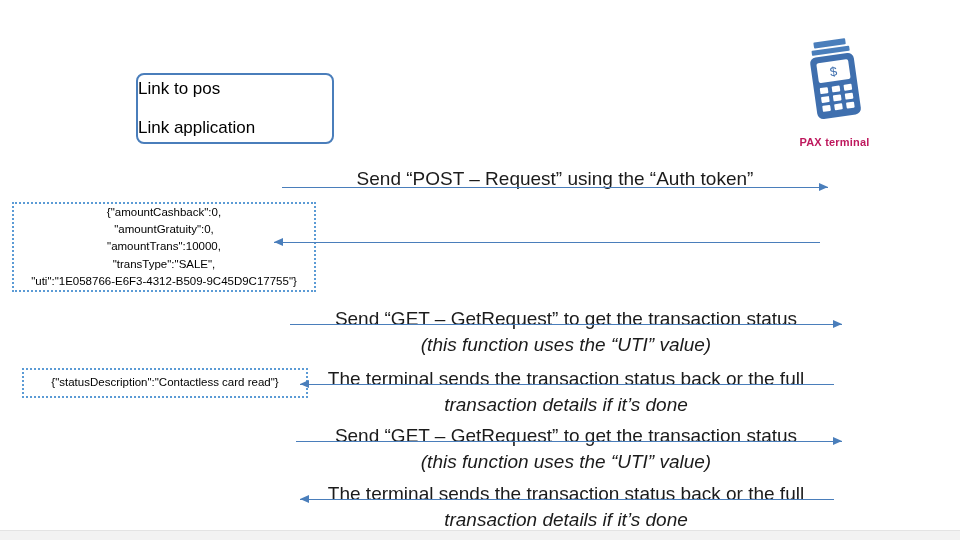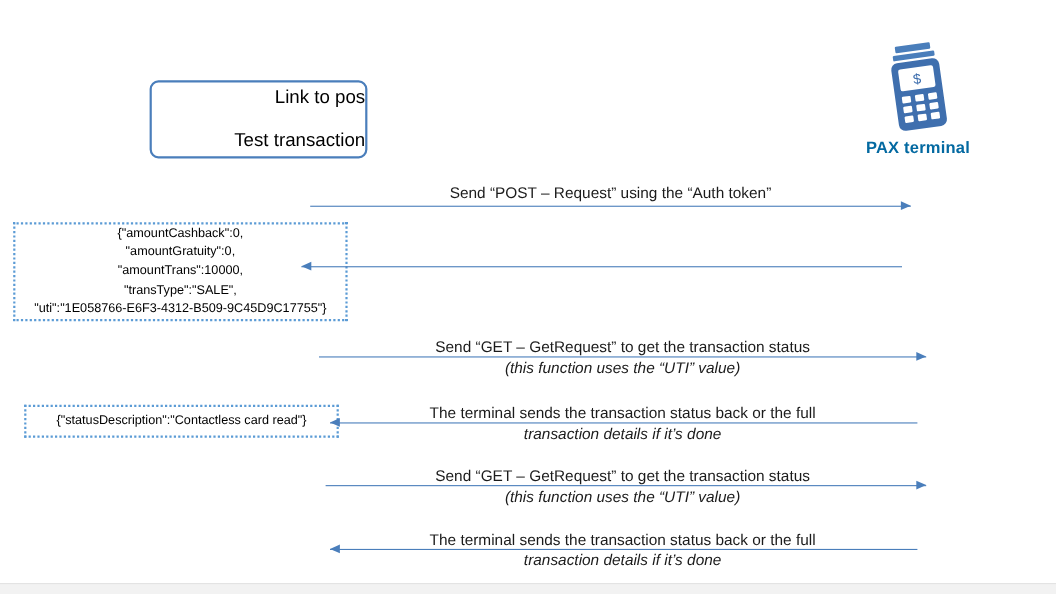--- a/index.html
+++ b/index.html
@@ -25,21 +25,21 @@
     position: absolute;
     left: 136px;
     top: 73px;
     width: 194px;
     height: 67px;
     border: 2px solid #4a7ebb;
     border-radius: 8px;
     background: #ffffff;
     display: flex;
     flex-direction: column;
-    align-items: flex-end;
+    align-items: flex-start;
     justify-content: center;
     color: #000000;
     font-size: 17px;
     line-height: 1.35;
     gap: 16px;
   }
   .actor-box span {
     display: block;
   }
 
@@ -52,23 +52,24 @@
     text-align: center;
   }
   .pax-icon {
     width: 145px;
     height: 88px;
     display: flex;
     align-items: center;
     justify-content: center;
   }
   .pax-label {
-    font-size: 15px;
+    margin-top: 10px;
+    font-size: 11px;
     font-weight: bold;
-    color: #0369a1;
+    color: #be185d;
     letter-spacing: .2px;
   }
 
   
   .arrow {
     position: absolute;
     height: 10px;
   }
   .arrow .line {
     position: absolute;
@@ -92,21 +93,21 @@
   }
   .arrow.left .head {
     left: 0;
     border-right: 9px solid #4a7ebb;
   }
 
   
   .caption {
     position: absolute;
     text-align: center;
-    font-size: 14px;
+    font-size: 19px;
     color: #1b1b1b;
     line-height: 1.35;
   }
   .caption .l2 {
     display: block;
     font-style: italic;
   }
 
   
   .note {
@@ -139,21 +140,21 @@
     border-top: 1px solid #e3e3e3;
   }
 </style>
 </head>
 <body>
 
 <div class="stage">
 
   <div class="actor-box">
     <span>Link to pos</span>
-    <span>Test transaction</span>
+    <span>Link application</span>
   </div>
 
   <div class="pax-wrap">
     <div class="pax-icon">
       <svg width="72" height="88" viewBox="0 0 72 88" xmlns="http://www.w3.org/2000/svg">
 
         <g transform="rotate(-8 36 44)">
           <rect x="20" y="2" width="32" height="6" rx="1" fill="#4a7ebb"></rect>
           <rect x="17" y="10" width="38" height="5" rx="1" fill="#4a7ebb"></rect>
 

